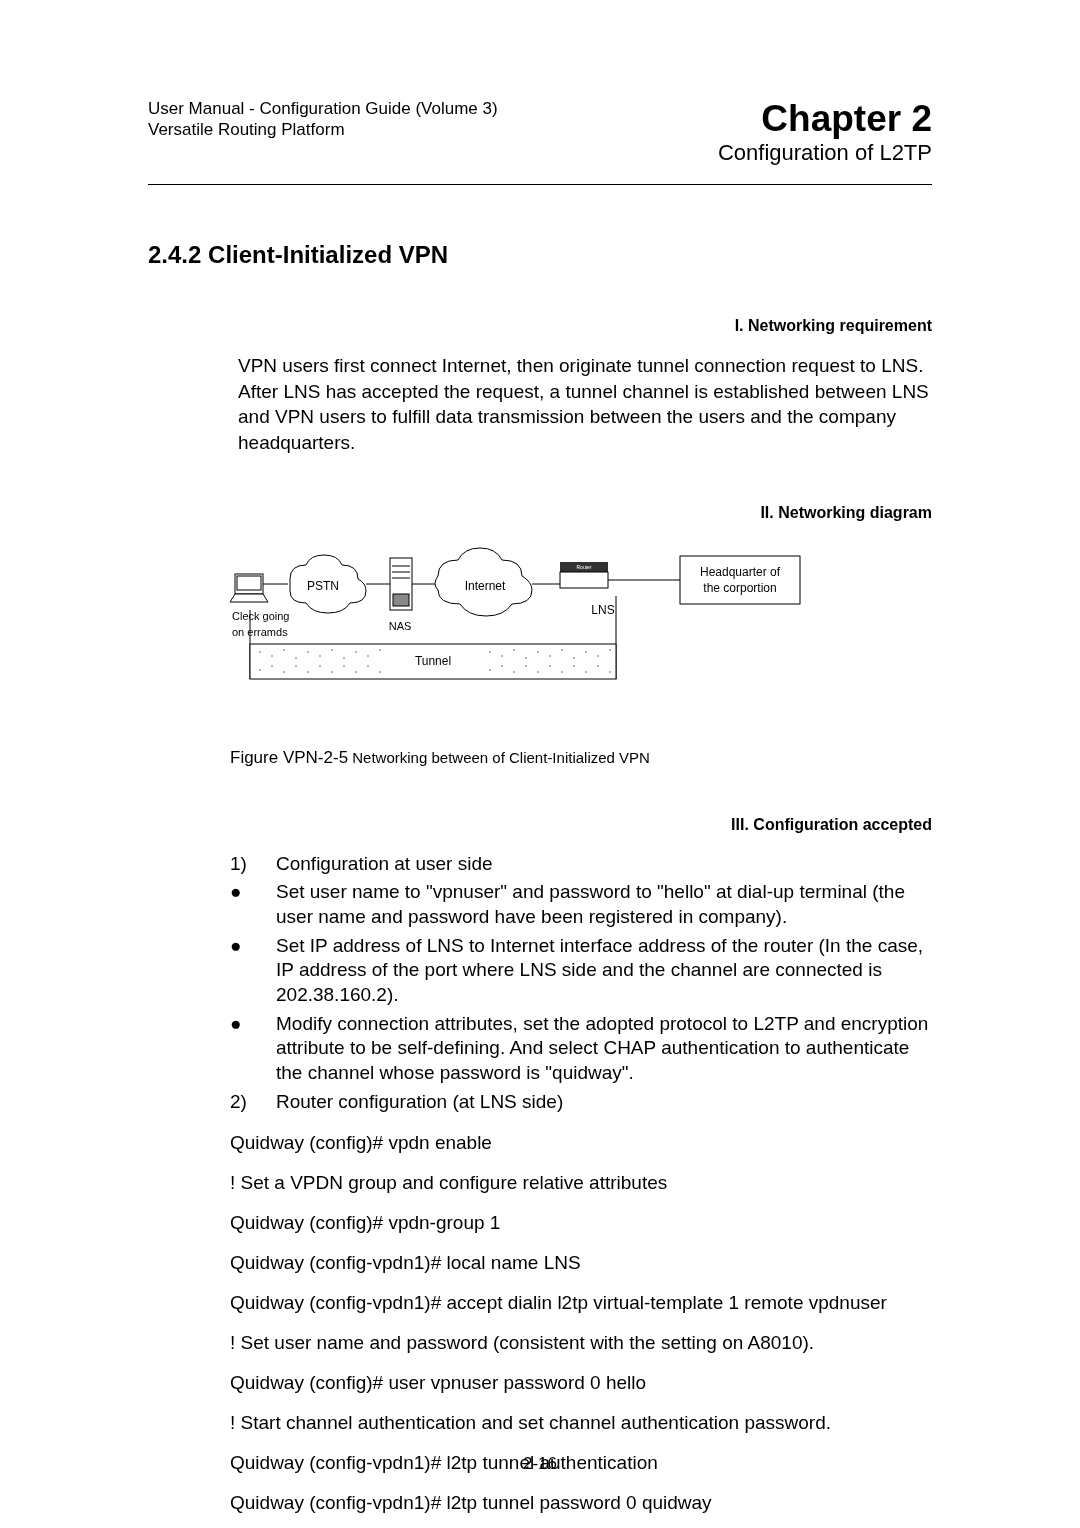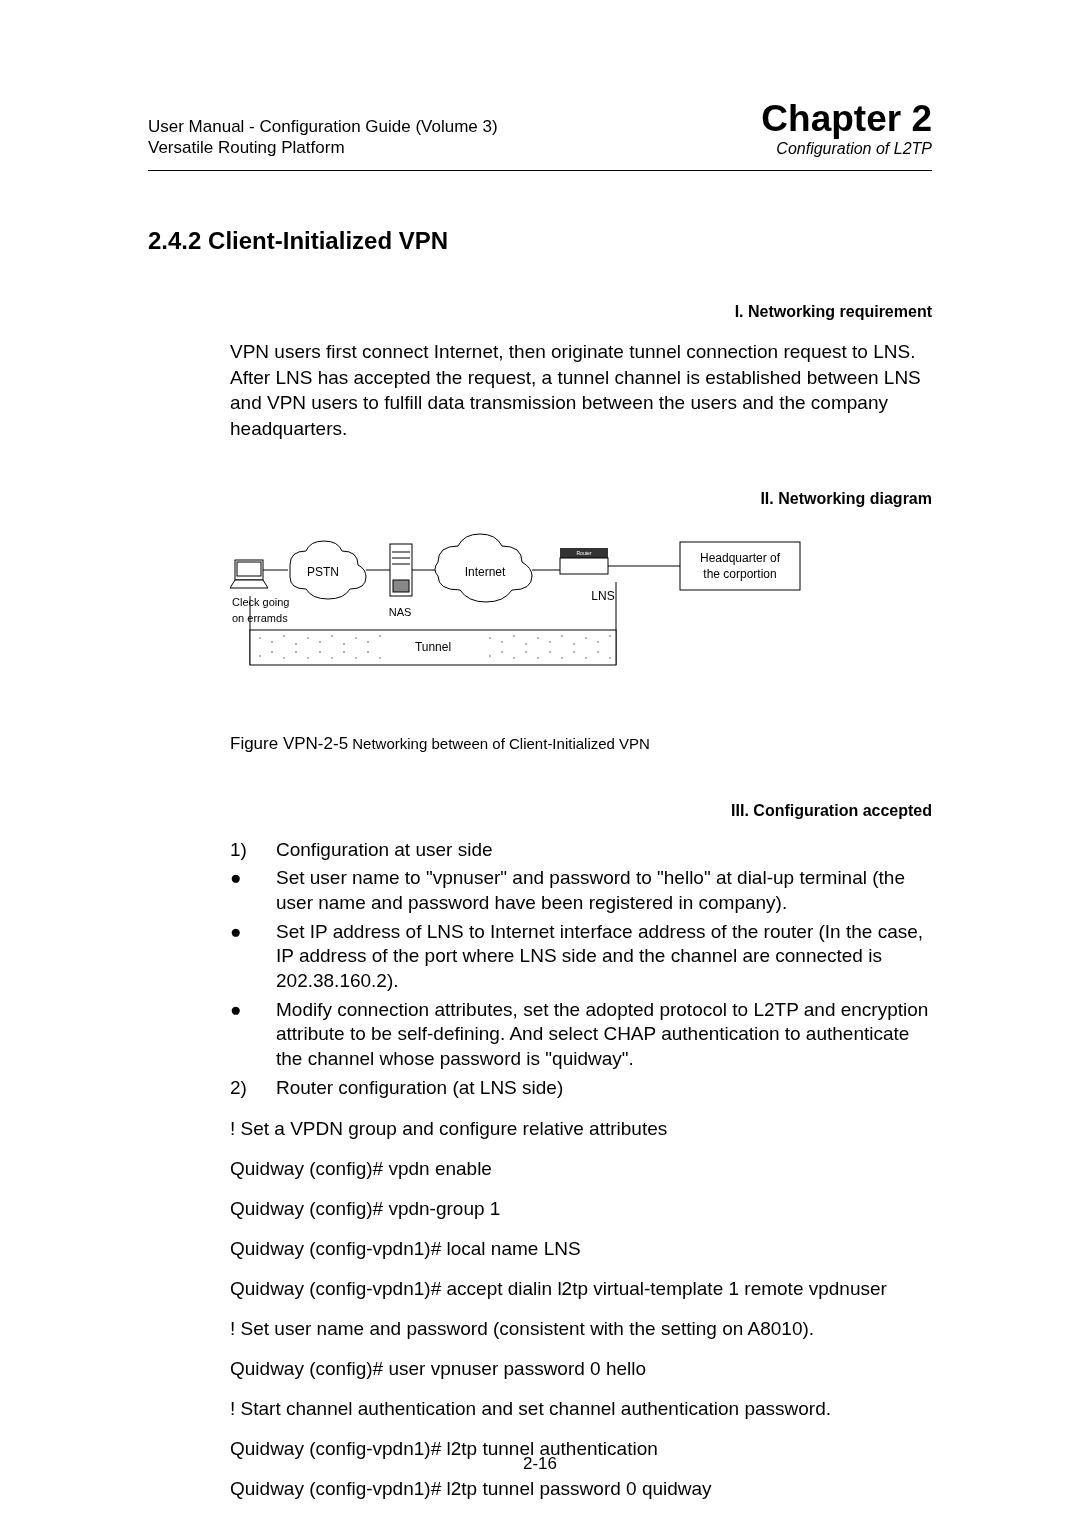--- a/index.html
+++ b/index.html
@@ -12,32 +12,32 @@
   }
   .page {
     position: relative;
     width: 1080px; height: 1528px;
     box-sizing: border-box;
     padding: 98px 148px 0 148px;
   }
   .hdr {
     display: flex;
     justify-content: space-between;
-    align-items: flex-end;
+    align-items: flex-start;
     border-bottom: 1.5px solid #000;
-    padding-bottom: 12px;
+    padding-bottom: 18px;
   }
   .hdr-left { font-size: 17px; line-height: 1.25; }
   .hdr-right { text-align: right; }
   .hdr-chapter { font-size: 37px; font-weight: bold; }
-  .hdr-sub { font-size: 16px; font-style: italic; }
+  .hdr-sub { font-size: 22px; }
   .h2 { font-size: 24px; font-weight: bold; margin-top: 56px; }
   .blk { margin-left: 82px; }
   .h3 { font-size: 16px; font-weight: bold; margin-top: 48px; margin-bottom: 18px; text-align: right; }
-  .para { font-size: 19px; line-height: 1.35; margin-top: 12px; }
+  .para { font-size: 19px; line-height: 1.35; margin-top: 12px; margin-left: 8px; }
   .fig-wrap { margin-top: 22px; }
   .fig-svg { display: block; }
   .fig-cap { font-size: 17px; margin-top: 24px; }
   .fig-cap .cap-t { font-size: 15px; }
   .list { margin-top: 0; }
   .li-row { display: flex; font-size: 19px; line-height: 1.3; margin-top: 4px; }
   .li-num { width: 46px; flex: none; }
   .li-txt { flex: 1; }
   .cmd { font-size: 19px; margin-top: 18px; }
   .ftr { position: absolute; bottom: 54px; left: 0; right: 0; text-align: center; font-size: 17px; }
@@ -180,22 +180,22 @@
       <div class="li-row">
           <div class="li-num">●</div>
           <div class="li-txt">Modify connection attributes, set the adopted protocol to L2TP and encryption attribute to be self-defining. And select CHAP authentication to authenticate the channel whose password is "quidway".</div>
         </div>
       <div class="li-row">
           <div class="li-num">2)</div>
           <div class="li-txt">Router configuration (at LNS side)</div>
         </div>
     </div>
 
+    <div class="cmd">Quidway (config)# vpdn enable</div>
     <div class="cmd">! Set a VPDN group and configure relative attributes</div>
-    <div class="cmd">Quidway (config)# vpdn enable</div>
     <div class="cmd">Quidway (config)# vpdn-group 1</div>
     <div class="cmd">Quidway (config-vpdn1)# local name LNS</div>
     <div class="cmd">Quidway (config-vpdn1)# accept dialin l2tp virtual-template 1 remote vpdnuser</div>
     <div class="cmd">! Set user name and password (consistent with the setting on A8010).</div>
     <div class="cmd">Quidway (config)# user vpnuser password 0 hello</div>
     <div class="cmd">! Start channel authentication and set channel authentication password.</div>
     <div class="cmd">Quidway (config-vpdn1)# l2tp tunnel authentication</div>
     <div class="cmd">Quidway (config-vpdn1)# l2tp tunnel password  0  quidway</div>
 
   </div>

